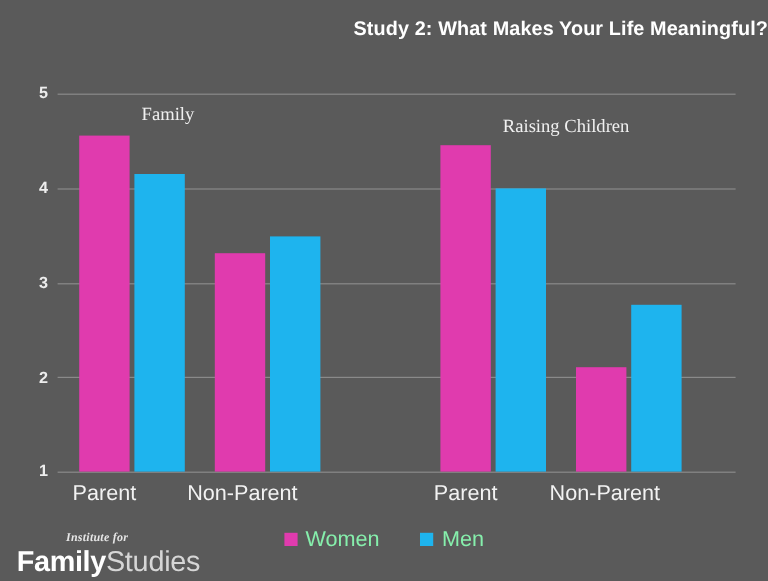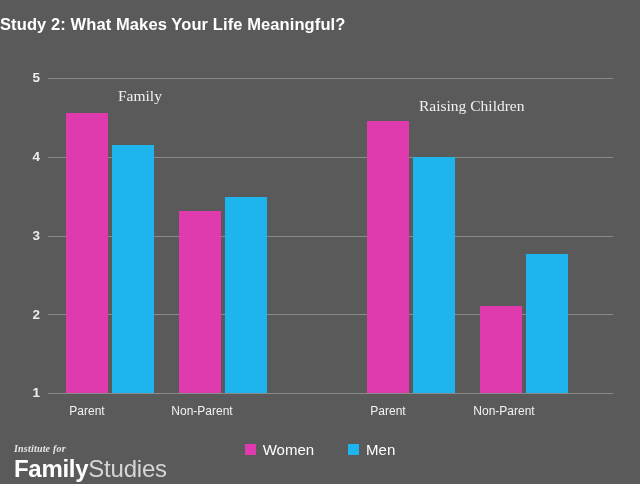--- a/index.html
+++ b/index.html
@@ -22,21 +22,21 @@
     background: #5a5a5a;
     overflow: hidden;
   }
 
   
   .title-block {
     position: absolute;
     left: 0;
     top: 14px;
     width: 640px;
-    text-align: left;
+    text-align: right;
     color: #ffffff;
     font-size: 16.5px;
     font-weight: bold;
     line-height: 21px;
     letter-spacing: 0.1px;
   }
   .title-line { display: block; }
 
   
   .plot {
@@ -79,21 +79,21 @@
     position: absolute;
     bottom: 0;
   }
   .bar-women { background: #e03bae; }
   .bar-men   { background: #1eb4ee; }
 
   
   .cat-label {
     position: absolute;
     color: #f2f2f2;
-    font-size: 12px;
+    font-size: 18px;
     line-height: 13px;
     text-align: center;
     white-space: nowrap;
   }
 
   
   .legend {
     position: absolute;
     left: 0;
     top: 442px;
@@ -107,41 +107,42 @@
     display: flex;
     align-items: center;
     gap: 7px;
   }
   .legend-swatch {
     width: 11px;
     height: 11px;
     display: block;
   }
   .legend-text {
-    color: #ffffff;
-    font-size: 15px;
+    color: #86efac;
+    font-size: 18px;
     line-height: 15px;
   }
 
   
   .logo {
     position: absolute;
     left: 14px;
     top: 444px;
     line-height: 1;
   }
   .logo-top {
     color: #e6e6e6;
     font-family: "Liberation Serif", serif;
     font-style: italic;
     font-weight: bold;
     font-size: 10px;
     letter-spacing: 0.2px;
     display: block;
     margin-bottom: 2px;
+    margin-left: 41px;
   }
   .logo-bottom {
     display: block;
     font-size: 24px;
     line-height: 25px;
     white-space: nowrap;
   }
   .logo-bold {
     color: #ffffff;
     font-weight: bold;

